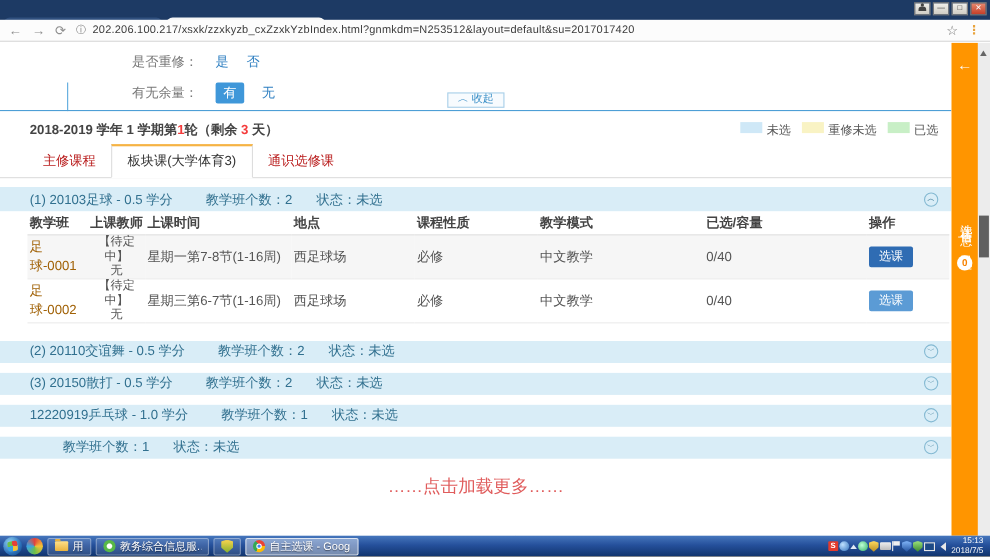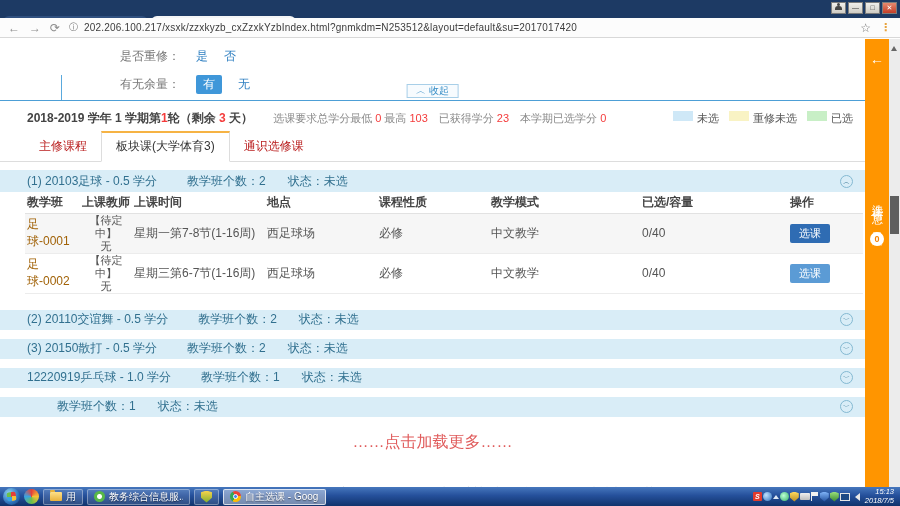--- a/index.html
+++ b/index.html
@@ -100,21 +100,21 @@
   .pin{width:15px;height:15px;border-radius:50%;background:conic-gradient(#e4403a,#f5c236,#6cc04a,#3aa3e3,#e4403a);flex:none;cursor:pointer;}
   .titem{height:16px;display:flex;align-items:center;gap:4px;padding:0 6px;background:rgba(255,255,255,.12);border:1px solid rgba(255,255,255,.35);border-radius:2px;color:#fff;font-size:10px;cursor:pointer;overflow:hidden;flex:none;}
   .titem.active{background:rgba(255,255,255,.42);border-color:rgba(255,255,255,.7);}
   .titem .lbl{white-space:nowrap;overflow:hidden;max-width:74px;text-shadow:0 1px 1px rgba(0,0,0,.5);}
   .folder-ic{width:12px;height:9px;background:linear-gradient(#ffe08a,#e9b23c);border-radius:1px;position:relative;flex:none;}
   .folder-ic::before{content:"";position:absolute;top:-2px;left:0;width:5px;height:2px;background:#e9b23c;border-radius:1px 1px 0 0;}
   .g360{width:11px;height:11px;border-radius:50%;background:radial-gradient(circle at 50% 50%,#fff 0 2px,#57b847 3px);flex:none;}
   .shield-g{width:11px;height:12px;background:linear-gradient(#f8d34d,#7fae2d);clip-path:polygon(50% 0,100% 15%,100% 60%,50% 100%,0 60%,0 15%);flex:none;}
   .chrome-ic{width:11px;height:11px;border-radius:50%;background:conic-gradient(from -30deg,#ea4335 0 33%,#fbbc05 0 66%,#34a853 0);position:relative;flex:none;}
   .chrome-ic::after{content:"";position:absolute;left:3px;top:3px;width:5px;height:5px;border-radius:50%;background:#4285f4;border:1px solid #fff;box-sizing:border-box;}
-  .tray{margin-left:auto;display:flex;align-items:center;gap:1px;font-style:italic;}
+  .tray{margin-left:auto;display:flex;align-items:center;gap:1px;}
   .tr{flex:none;cursor:pointer;}
   .tr-s{width:9px;height:9px;background:#e23b2e;color:#fff;font-size:7px;line-height:9px;text-align:center;font-weight:bold;border-radius:1px;}
   .tr-globe{width:9px;height:9px;border-radius:50%;background:radial-gradient(circle at 35% 35%,#bfe1ff,#2f6fba);}
   .tr-chev{width:0;height:0;border:3px solid transparent;border-bottom:4px solid #dfe9f5;margin-top:-3px;}
   .tr-e{width:9px;height:9px;border-radius:50%;background:radial-gradient(circle at 40% 40%,#bfffd6,#2fae64);}
   .tr-shield-gold{width:9px;height:10px;background:linear-gradient(#ffd95e,#b68a1e);clip-path:polygon(50% 0,100% 18%,100% 60%,50% 100%,0 60%,0 18%);}
   .tr-print{width:10px;height:7px;background:linear-gradient(#efefef,#bdbdbd);border-radius:1px;}
   .tr-flag{position:relative;width:8px;height:9px;}
   .tr-flag::before{content:"";position:absolute;left:0;top:0;width:1px;height:9px;background:#eee;}
   .tr-flag::after{content:"";position:absolute;left:1px;top:0;width:6px;height:4px;background:#f0f0f0;}
@@ -175,21 +175,20 @@
           <span class="f-sel">有</span>
           <span class="f-link">无</span>
         </div>
         <div class="f-vline"></div>
         <div class="f-hline"></div>
         <div class="collapse-btn"><span>︿</span> <span>收起</span></div>
       </div>
 
       <div class="infobar">
         <span class="term"><span>2018-2019 学年 1 学期第</span><span class="red">1</span><span>轮（剩余 </span><span class="red">3</span><span> 天）</span></span>
-        <span class="reqs"><span>选课要求总学分最低 </span><span class="red">0</span><span> 最高 </span><span class="red">103</span>　<span>已获得学分 </span><span class="red">23</span>　<span>本学期已选学分 </span><span class="red">0</span></span>
         <div class="legend">
           <span class="leg">
               <span class="sw unsel"></span>
               <span>未选</span>
             </span>
           <span class="leg">
               <span class="sw retake"></span>
               <span>重修未选</span>
             </span>
           <span class="leg">

